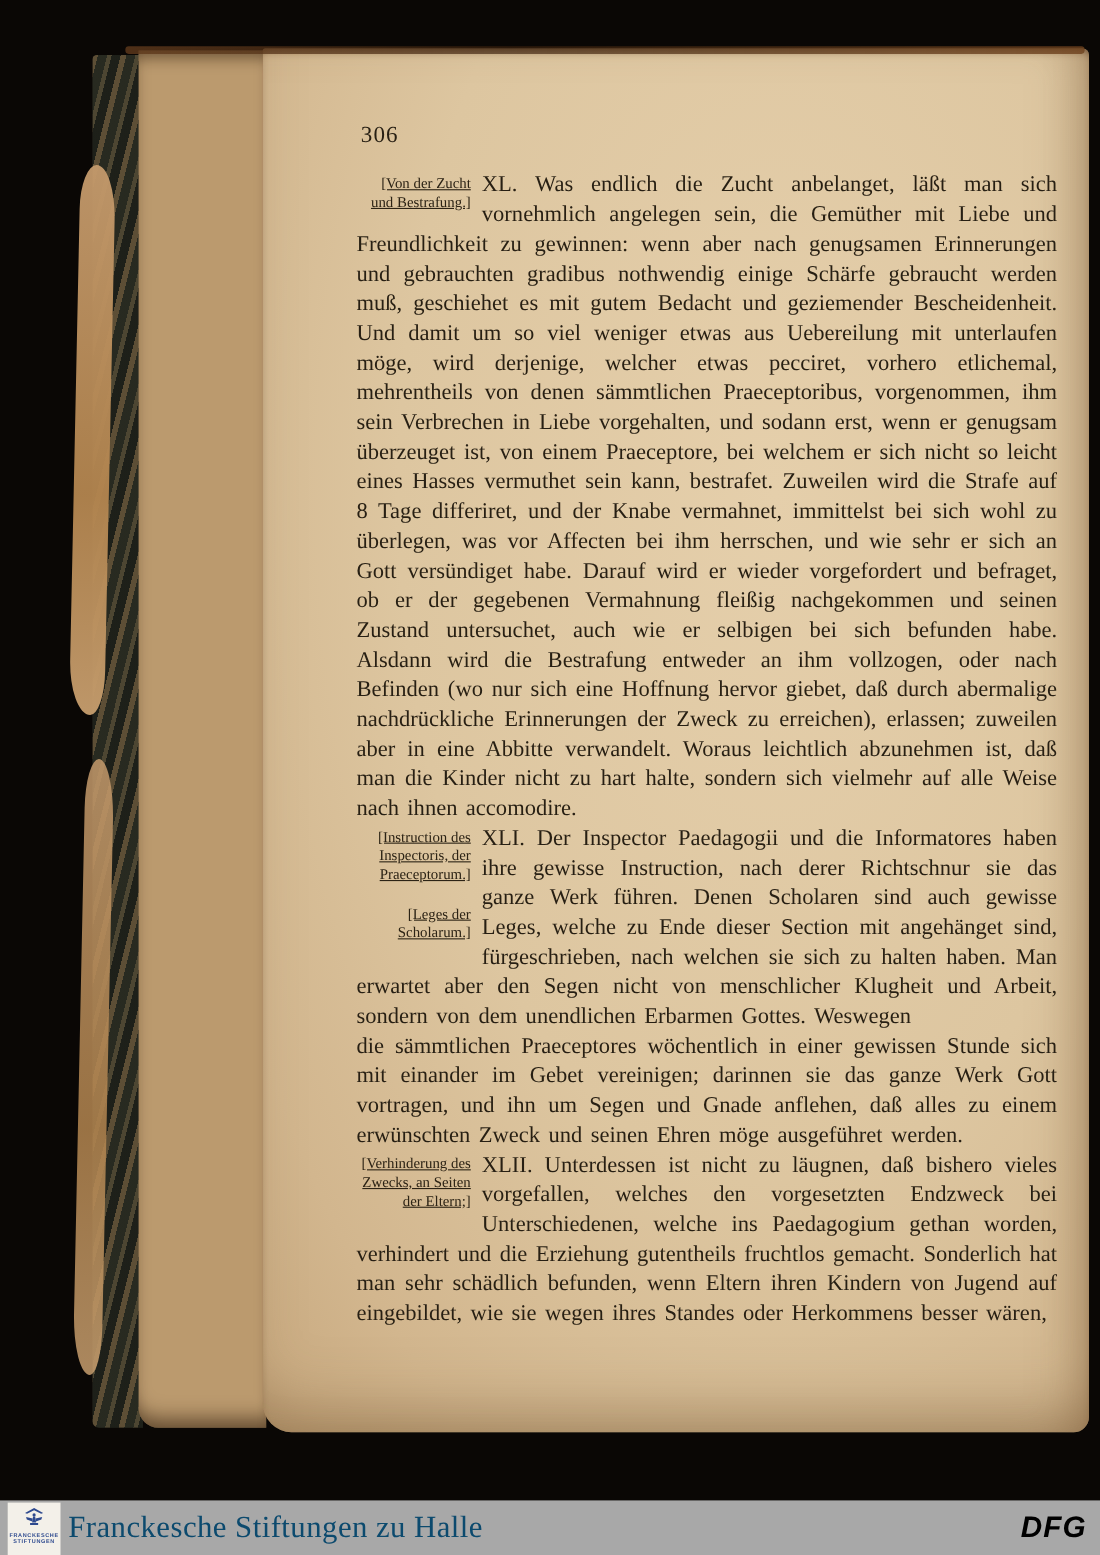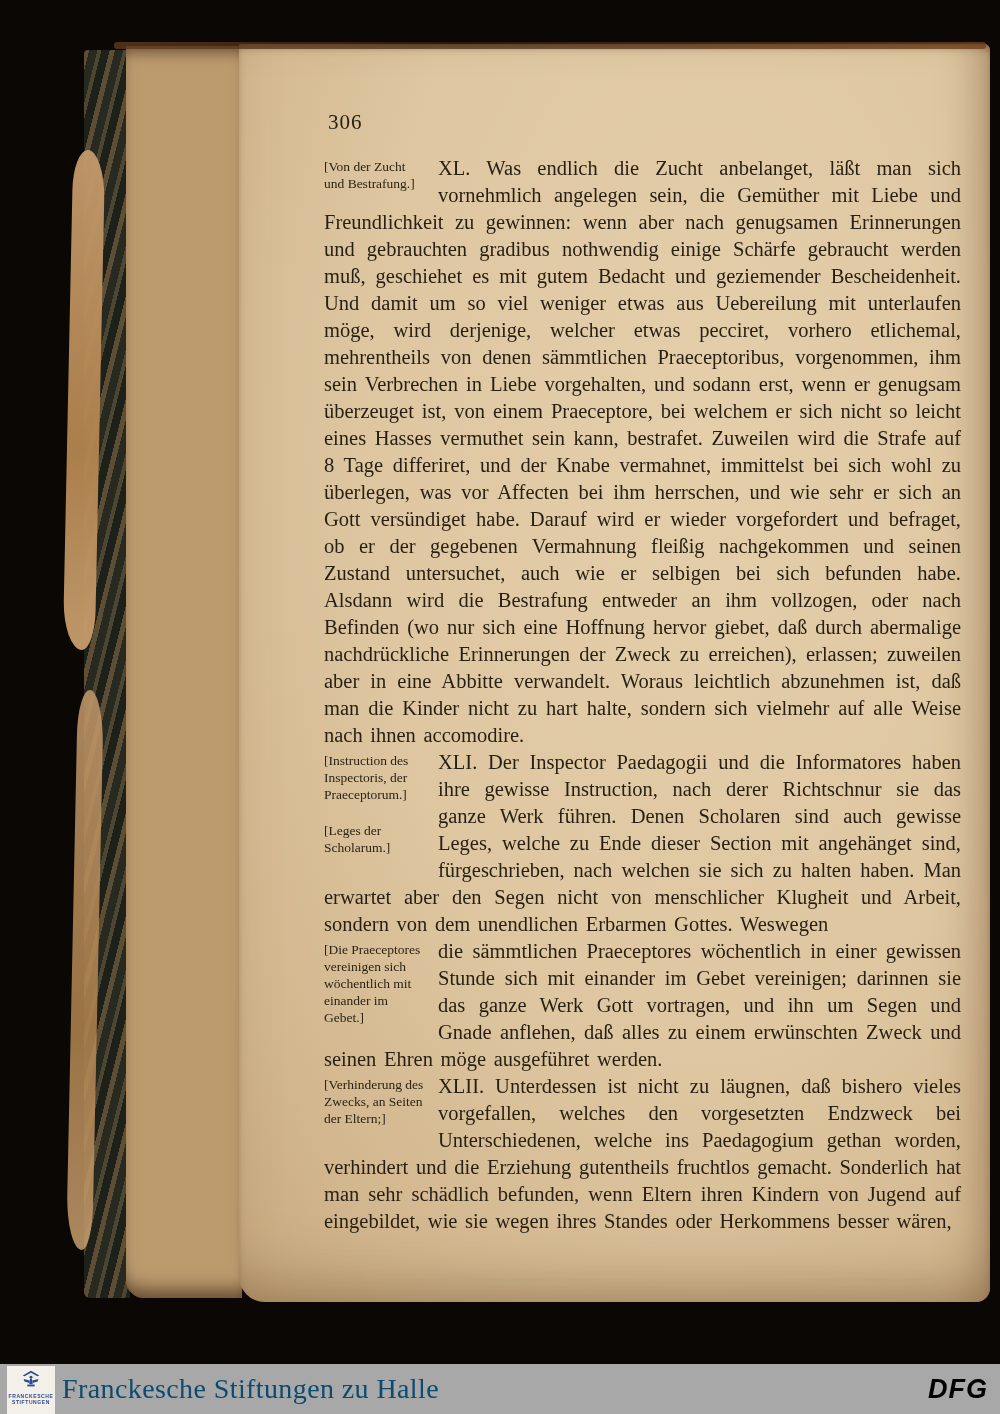--- a/index.html
+++ b/index.html
@@ -50,22 +50,22 @@
   }
   
   .text-area{position:absolute;left:240px;top:64px;width:637px;color:#271f13;}
   .page-header{position:relative;height:32px;font-size:21px;}
   .page-number{position:absolute;left:4px;top:2px;letter-spacing:1px;}
   .running-header{text-align:center;letter-spacing:.5px;}
   .body-text{margin-top:15px;font-size:20.5px;line-height:27px;text-align:justify;word-spacing:2.5px;}
   .body-text p{margin:0;clear:left;}
   .note-float{float:left;width:104px;margin:3px 10px 2px 0;display:block;}
   .margin-note{
-    display:block;font-size:13.5px;line-height:17px;text-align:left;
-    word-spacing:0;color:#2c2315;
+    display:block;font-size:13.5px;line-height:17px;text-align:right;
+    word-spacing:0;color:#2c2315;text-decoration:underline;
   }
   .margin-note + .margin-note{margin-top:19px;}
   
   .footer-bar{position:absolute;left:0;top:1364px;width:1000px;height:50px;background:#a8a8a8;}
   .logo-box{
     position:absolute;left:7px;top:2px;width:48px;height:48px;background:#f3f0e9;
     display:flex;flex-direction:column;align-items:center;padding-top:3px;box-sizing:border-box;
   }
   .logo-glyph{width:22px;height:22px;display:block;}
   .logo-caption{
@@ -99,23 +99,21 @@
       <span class="page-number">306</span>
     </div>
     <div class="body-text">
         <p><span class="note-float">
             <span class="margin-note">[Von der Zucht und Bestrafung.]</span>
           </span><span>XL. Was endlich die Zucht anbelanget, läßt man sich vornehmlich angelegen sein, die Gemüther mit Liebe und Freundlichkeit zu gewinnen: wenn aber nach genugsamen Erinnerungen und gebrauchten gradibus nothwendig einige Schärfe gebraucht werden muß, geschiehet es mit gutem Bedacht und geziemender Bescheidenheit. Und damit um so viel weniger etwas aus Uebereilung mit unterlaufen möge, wird derjenige, welcher etwas pecciret, vorhero etlichemal, mehrentheils von denen sämmtlichen Praeceptoribus, vorgenommen, ihm sein Verbrechen in Liebe vorgehalten, und sodann erst, wenn er genugsam überzeuget ist, von einem Praeceptore, bei welchem er sich nicht so leicht eines Hasses vermuthet sein kann, bestrafet. Zuweilen wird die Strafe auf 8 Tage differiret, und der Knabe vermahnet, immittelst bei sich wohl zu überlegen, was vor Affecten bei ihm herrschen, und wie sehr er sich an Gott versündiget habe. Darauf wird er wieder vorgefordert und befraget, ob er der gegebenen Vermahnung fleißig nachgekommen und seinen Zustand untersuchet, auch wie er selbigen bei sich befunden habe. Alsdann wird die Bestrafung entweder an ihm vollzogen, oder nach Befinden (wo nur sich eine Hoffnung hervor giebet, daß durch abermalige nachdrückliche Erinnerungen der Zweck zu erreichen), erlassen; zuweilen aber in eine Abbitte verwandelt. Woraus leichtlich abzunehmen ist, daß man die Kinder nicht zu hart halte, sondern sich vielmehr auf alle Weise nach ihnen accomodire.</span></p>
         <p><span class="note-float">
             <span class="margin-note">[Instruction des Inspectoris, der Praeceptorum.]</span>
             <span class="margin-note">[Leges der Scholarum.]</span>
           </span><span>XLI. Der Inspector Paedagogii und die Informatores haben ihre gewisse Instruction, nach derer Richtschnur sie das ganze Werk führen. Denen Scholaren sind auch gewisse Leges, welche zu Ende dieser Section mit angehänget sind, fürgeschrieben, nach welchen sie sich zu halten haben. Man erwartet aber den Segen nicht von menschlicher Klugheit und Arbeit, sondern von dem unendlichen Erbarmen Gottes. Weswegen</span></p>
-        <p><span class="note-float">
-            <span class="margin-note">[Die Praeceptores vereinigen sich wöchentlich mit einander im Gebet.]</span>
-          </span><span>die sämmtlichen Praeceptores wöchentlich in einer gewissen Stunde sich mit einander im Gebet vereinigen; darinnen sie das ganze Werk Gott vortragen, und ihn um Segen und Gnade anflehen, daß alles zu einem erwünschten Zweck und seinen Ehren möge ausgeführet werden.</span></p>
+        <p><span>die sämmtlichen Praeceptores wöchentlich in einer gewissen Stunde sich mit einander im Gebet vereinigen; darinnen sie das ganze Werk Gott vortragen, und ihn um Segen und Gnade anflehen, daß alles zu einem erwünschten Zweck und seinen Ehren möge ausgeführet werden.</span></p>
         <p><span class="note-float">
             <span class="margin-note">[Verhinderung des Zwecks, an Seiten der Eltern;]</span>
           </span><span>XLII. Unterdessen ist nicht zu läugnen, daß bishero vieles vorgefallen, welches den vorgesetzten Endzweck bei Unterschiedenen, welche ins Paedagogium gethan worden, verhindert und die Erziehung gutentheils fruchtlos gemacht. Sonderlich hat man sehr schädlich befunden, wenn Eltern ihren Kindern von Jugend auf eingebildet, wie sie wegen ihres Standes oder Herkommens besser wären,</span></p>
       </div>
   </div>
 </div>
 
 <div class="footer-bar">
   <div class="logo-box">
     <svg class="logo-glyph" viewBox="0 0 24 24">

